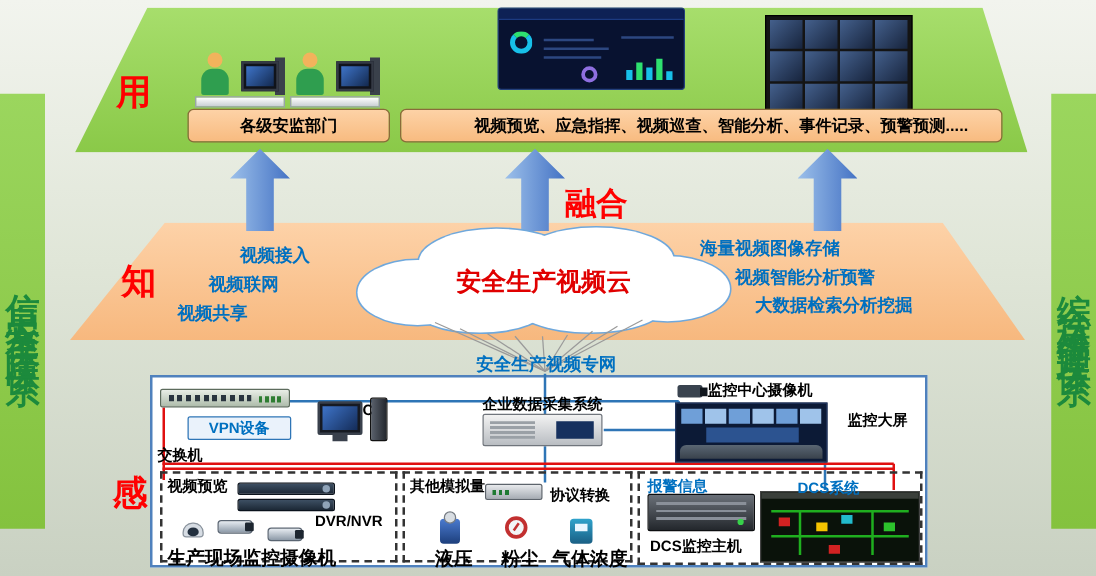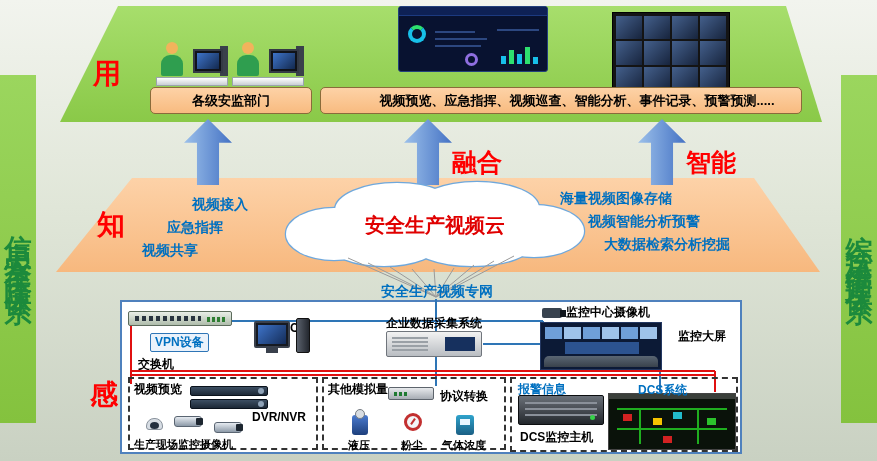--- a/index.html
+++ b/index.html
@@ -36,23 +36,23 @@
       clip-path:polygon(50% 0,100% 36%,73% 36%,73% 100%,27% 100%,27% 36%,0 36%);}
   .arrow-label{position:absolute;color:#ff0000;font-weight:700;font-size:25px;z-index:3;white-space:nowrap;}
 
   .cloud-title{position:absolute;left:330px;top:212px;width:210px;text-align:center;
       color:#e00000;font-weight:700;font-size:20px;z-index:3;white-space:nowrap;}
   .cap-item{position:absolute;color:#0070c0;font-weight:700;font-size:14px;z-index:3;white-space:nowrap;}
   .net-label{position:absolute;left:356px;top:283px;width:162px;text-align:center;
       color:#0070c0;font-weight:700;font-size:14px;z-index:5;white-space:nowrap;}
 
   .lbl12{position:absolute;font-size:12px;font-weight:700;color:#000;z-index:5;white-space:nowrap;}
-  .lbl11{position:absolute;font-size:11px;font-weight:700;color:#000;z-index:5;white-space:nowrap;}
+  .lbl11{position:absolute;font-size:15px;font-weight:700;color:#000;z-index:5;white-space:nowrap;}
   .blue-lbl{color:#0070c0;}
-  .vpn-tag{border:1px solid #2e75b6;background:#eaf2fb;padding:0 4px;border-radius:2px;}
+  .vpn-tag{border:1px solid #2e75b6;background:#eaf2fb;padding:0 16px;border-radius:2px;}
 
   .dashed-group{position:absolute;border:2px dashed #333;z-index:5;background:transparent;}
 
   
   .ws{position:absolute;width:72px;height:62px;z-index:3;}
   .ws-desk{position:absolute;left:0;right:0;bottom:0;height:9px;background:linear-gradient(#ffffff,#c9cfd4);border:1px solid #9aa4ab;}
   .ws-person-head{position:absolute;left:10px;bottom:32px;width:12px;height:12px;border-radius:50%;background:#f2b35c;}
   .ws-person-body{position:absolute;left:5px;bottom:10px;width:22px;height:21px;border-radius:9px 9px 2px 2px;background:#2f9e4f;}
   .ws-monitor{position:absolute;right:5px;bottom:13px;width:30px;height:24px;background:#10131a;border:2px solid #343a45;padding:2px;}
   .ws-screen{width:100%;height:100%;background:linear-gradient(135deg,#3e74c9,#13294f);}
@@ -220,21 +220,20 @@
   <div class="wall-leg" style="left:632px;top:94px;"></div>
   <div class="wall-leg" style="left:700px;top:94px;"></div>
 
   <div class="orange-box" style="left:150px;top:87px;width:162px;height:27px;text-align:right;">各级安监部门</div>
   <div class="orange-box" style="left:320px;top:87px;width:482px;height:27px;padding-left:32px;">视频预览、应急指挥、视频巡查、智能分析、事件记录、预警预测.....</div>
 
   <div class="block-arrow" style="left:184px;top:119px;"></div>
   <div class="block-arrow" style="left:404px;top:119px;"></div>
   <div class="arrow-label" style="left:452px;top:146px;">融合</div>
   <div class="block-arrow" style="left:638px;top:119px;"></div>
-  <div class="arrow-label" style="left:686px;top:146px;">智能</div>
 
   <div class="red-tag" style="left:97px;top:206px;">知</div>
 
   <svg class="cloud-svg" width="320" height="96" viewBox="0 0 320 96">
     <g stroke="#6fa8dc" stroke-width="2.5" fill="#ffffff">
       <ellipse cx="62" cy="58" rx="48" ry="26"></ellipse>
         <ellipse cx="125" cy="34" rx="62" ry="27"></ellipse>
       <ellipse cx="205" cy="32" rx="62" ry="26"></ellipse>
         <ellipse cx="262" cy="55" rx="50" ry="26"></ellipse>
       <ellipse cx="200" cy="66" rx="62" ry="24"></ellipse>
@@ -245,36 +244,36 @@
         <ellipse cx="125" cy="34" rx="62" ry="27"></ellipse>
       <ellipse cx="205" cy="32" rx="62" ry="26"></ellipse>
         <ellipse cx="262" cy="55" rx="50" ry="26"></ellipse>
       <ellipse cx="200" cy="66" rx="62" ry="24"></ellipse>
         <ellipse cx="112" cy="68" rx="55" ry="22"></ellipse>
     </g>
   </svg>
   <div class="cloud-title">安全生产视频云</div>
 
   <div class="cap-item" style="left:192px;top:196px;">视频接入</div>
-  <div class="cap-item" style="left:167px;top:219px;">应急指挥</div>
+  <div class="cap-item" style="left:167px;top:219px;">视频联网</div>
   <div class="cap-item" style="left:142px;top:242px;">视频共享</div>
   <div class="cap-item" style="left:560px;top:190px;">海量视频图像存储</div>
   <div class="cap-item" style="left:588px;top:213px;">视频智能分析预警</div>
   <div class="cap-item" style="left:604px;top:236px;">大数据检索分析挖掘</div>
 
   <div class="net-label">安全生产视频专网</div>
 
   <div class="red-tag" style="left:90px;top:376px;">感</div>
 
   <div class="switch-device">
     <div class="switch-ports"></div>
       <div class="switch-leds"></div>
   </div>
   <div class="lbl12 blue-lbl vpn-tag" style="left:150px;top:333px;">VPN设备</div>
-  <div class="lbl12" style="left:138px;top:356px;">交换机</div>
+  <div class="lbl12" style="left:126px;top:356px;">交换机</div>
 
   <div class="lbl12" style="left:258px;top:320px;">监控PC</div>
   <div class="pc-monitor">
       <div class="pc-screen"></div>
     </div>
   <div class="pc-stand"></div>
   <div class="pc-tower"></div>
 
   <div class="lbl12" style="left:386px;top:315px;">企业数据采集系统</div>
   <div class="server-box">

